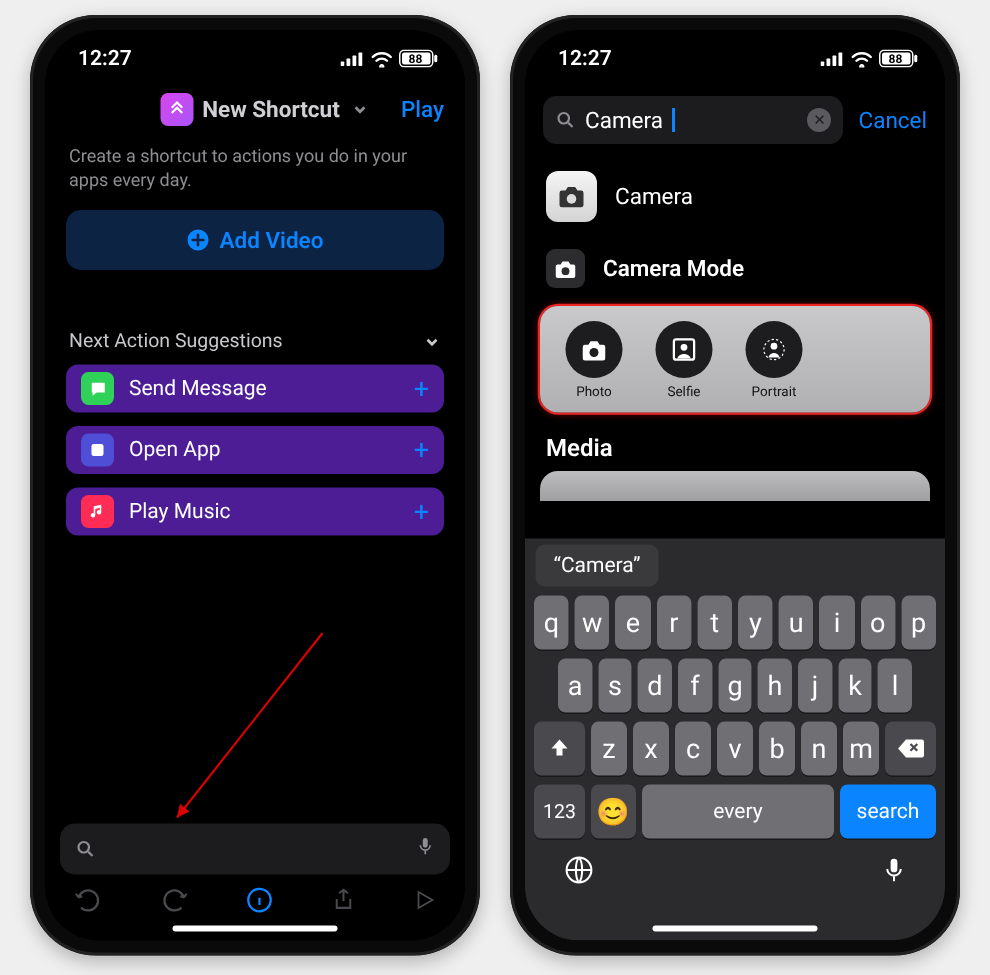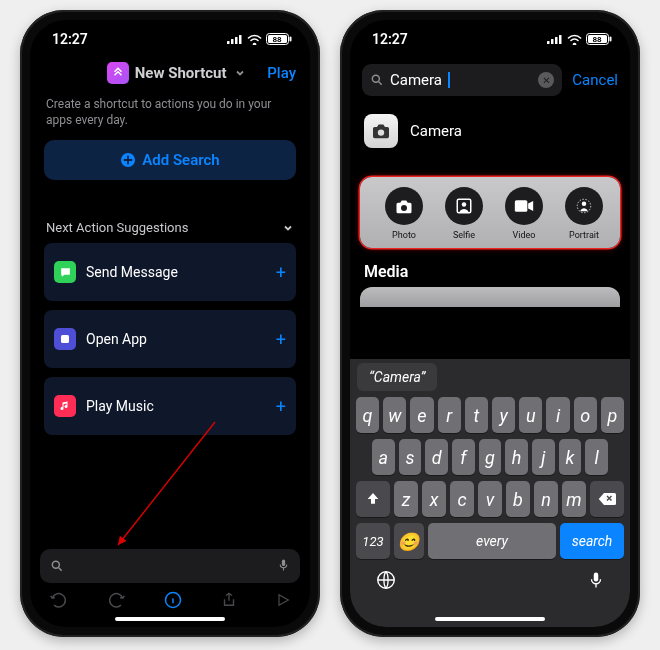--- a/index.html
+++ b/index.html
@@ -29,21 +29,21 @@
   
   .nav{display:flex;align-items:center;justify-content:space-between;padding:4px 14px 6px;}
   .nav-title{display:flex;align-items:center;gap:6px;font-size:15px;color:#d0d0d4;font-weight:bold;}
   .sc-icon{width:22px;height:22px;border-radius:5px;background:linear-gradient(135deg,#d946ef,#a855f7);display:flex;align-items:center;justify-content:center;}
   .sc-icon svg{width:14px;height:14px;}
   .chev{color:#8e8e93;margin-left:2px;}
   .subtitle{padding:6px 16px 12px;font-size:12px;color:var(--muted);line-height:1.35;}
   .add-action{margin:0 14px;background:#0d2344;border-radius:10px;height:40px;display:flex;align-items:center;justify-content:center;gap:6px;color:var(--blue);font-weight:600;font-size:15px;}
   .section-h{display:flex;align-items:center;justify-content:space-between;padding:0 16px;margin-top:40px;color:#c8c8cc;font-size:13px;}
   .suggestions{padding:8px 14px 0;}
-  .sugg{display:flex;align-items:center;gap:10px;background:#0f172a;border-radius:8px;padding:18px 10px;margin-bottom:9px;position:relative;}
+  .sugg{display:flex;align-items:center;gap:10px;background:#4c1d95;border-radius:8px;padding:5px 10px;margin-bottom:9px;position:relative;}
   .sugg .plus{position:absolute;right:10px;color:var(--blue);font-size:18px;font-weight:400;}
   .app-ic{width:22px;height:22px;border-radius:5px;display:flex;align-items:center;justify-content:center;font-size:13px;}
   .ic-msg{background:#30d158;}
   .ic-app{background:#4e4ed6;}
   .ic-music{background:#ff2d55;}
   .sugg-label{font-size:14px;}
   .searchbar{position:absolute;bottom:44px;left:10px;right:10px;background:var(--panel);border-radius:10px;height:34px;display:flex;align-items:center;padding:0 10px;color:var(--muted);gap:6px;font-size:14px;}
   .searchbar .mic{margin-left:auto;}
   .tabbar{position:absolute;bottom:10px;left:0;right:0;display:flex;justify-content:space-around;align-items:center;height:30px;color:#4a4a4e;}
   .tabbar .active{color:var(--blue);}
@@ -51,27 +51,27 @@
   
   .search-hdr{display:flex;align-items:center;gap:10px;padding:6px 12px 10px;}
   .search-field{flex:1;background:var(--panel);border-radius:9px;height:32px;display:flex;align-items:center;padding:0 8px;gap:6px;color:var(--text);font-size:15px;}
   .search-field .caret{border-right:2px solid var(--blue);height:16px;}
   .search-field .clear{margin-left:auto;width:16px;height:16px;border-radius:8px;background:#5a5a5e;display:flex;align-items:center;justify-content:center;font-size:10px;color:#1c1c1e;}
   .cancel{color:var(--blue);font-size:15px;}
   .result-row{display:flex;align-items:center;gap:12px;padding:8px 14px;}
   .cam-app{width:34px;height:34px;border-radius:8px;background:linear-gradient(#f5f5f5,#d4d4d4);display:flex;align-items:center;justify-content:center;}
   .sec-head{display:flex;align-items:center;gap:12px;padding:10px 14px 8px;font-weight:600;font-size:15px;}
   .sec-head .sq{width:26px;height:26px;border-radius:6px;background:#2c2c2e;display:flex;align-items:center;justify-content:center;}
-  .mode-grid{margin:21px 10px 0;background:linear-gradient(#c9c9cb,#b0b0b2);border-radius:12px;padding:10px 6px 8px;display:flex;justify-content:flex-end;position:relative;box-shadow:0 0 0 1.5px rgba(255,40,40,.9),0 0 6px rgba(255,0,0,.6);}
+  .mode-grid{margin:4px 10px 0;background:linear-gradient(#c9c9cb,#b0b0b2);border-radius:12px;padding:10px 6px 8px;display:flex;justify-content:flex-start;position:relative;box-shadow:0 0 0 1.5px rgba(255,40,40,.9),0 0 6px rgba(255,0,0,.6);}
   .mode{display:flex;flex-direction:column;align-items:center;gap:5px;color:#111;width:60px;}
   .mode .circ{width:38px;height:38px;border-radius:19px;background:#1d1d1f;display:flex;align-items:center;justify-content:center;color:#fff;}
   .mode .mlabel{font-size:9px;}
   .media-h{padding:14px 14px 6px;font-weight:600;font-size:16px;}
   .media-row{margin:0 10px;background:linear-gradient(#bdbdbf,#9f9fa2);border-radius:12px 12px 0 0;height:20px;display:flex;align-items:center;padding:0 12px;position:relative;}
-  .kb{position:absolute;bottom:0;left:0;right:0;background:var(--kb-bg);padding:4px 3px 32px;font-style:italic;}
+  .kb{position:absolute;bottom:0;left:0;right:0;background:var(--kb-bg);padding:4px 3px 32px;}
   .autocorrect{background:#3a3a3c;border-radius:6px;margin:0 4px 6px;padding:6px 12px;color:#fff;font-size:14px;display:inline-block;}
   .krow{display:flex;gap:4px;margin:0 3px 6px;justify-content:center;}
   .key{flex:1;height:36px;background:var(--key);border-radius:5px;display:flex;align-items:center;justify-content:center;color:#fff;font-size:18px;box-shadow:0 1px 0 rgba(0,0,0,.4);}
   .krow.r2{padding:0 16px;}
   .key.fn{background:var(--key-dark);flex:0 0 34px;}
   .key.space{flex:4;background:var(--key);font-size:14px;}
   .key.enter{flex:0 0 64px;background:var(--blue);font-size:14px;}
   .key.num{flex:0 0 34px;background:var(--key-dark);font-size:13px;}
   .key.emoji{flex:0 0 30px;background:var(--key-dark);}
   .kb-bottom{display:flex;justify-content:space-between;padding:4px 22px 0;color:#fff;}
@@ -124,21 +124,21 @@
       <span style="color:var(--blue);font-size:15px;font-weight:500;">Play</span>
     </div>
 
     <div class="subtitle">Create a shortcut to actions you do in your apps every day.</div>
 
     <div class="add-action">
       <svg width="16" height="16" viewBox="0 0 16 16">
             <circle cx="8" cy="8" r="7" fill="var(--blue)"></circle>
             <path d="M8 4.5 V11.5 M4.5 8 H11.5" stroke="#0d2344" stroke-width="1.8" stroke-linecap="round"></path>
           </svg>
-      <span>Add Search</span>
+      <span>Add Video</span>
     </div>
 
     <div class="section-h">
       <span>Next Action Suggestions</span>
       <svg width="12" height="12" viewBox="0 0 12 12" fill="none" stroke="#c8c8cc" stroke-width="1.8">
             <path d="M3 4.5 L6 7.5 L9 4.5"></path>
           </svg>
     </div>
 
     <div class="suggestions">
@@ -255,49 +255,49 @@
     <div class="result-row">
       <span class="cam-app">
         <svg width="20" height="16" viewBox="0 0 24 20" fill="#333">
               <path d="M4 5h3l2-3h6l2 3h3a2 2 0 0 1 2 2v10a2 2 0 0 1-2 2H4a2 2 0 0 1-2-2V7a2 2 0 0 1 2-2z"></path>
               <circle cx="12" cy="12" r="4" fill="#ddd"></circle>
             </svg>
       </span>
       <span style="font-size:15px;">Camera</span>
     </div>
 
+    <div class="sec-head">
+      <span class="sq">
+            <svg width="16" height="13" viewBox="0 0 24 20" fill="#fff">
+              <path d="M4 5h3l2-3h6l2 3h3a2 2 0 0 1 2 2v10a2 2 0 0 1-2 2H4a2 2 0 0 1-2-2V7a2 2 0 0 1 2-2z"></path>
+              <circle cx="12" cy="12" r="4" fill="#2c2c2e"></circle>
+            </svg>
+          </span>
+      <span>Camera Mode</span>
+    </div>
 
     <div class="mode-grid">
       <div class="mode">
         <span class="circ">
               <svg width="18" height="15" viewBox="0 0 24 20" fill="#fff">
                 <path d="M4 5h3l2-3h6l2 3h3a2 2 0 0 1 2 2v10a2 2 0 0 1-2 2H4a2 2 0 0 1-2-2V7a2 2 0 0 1 2-2z"></path>
                 <circle cx="12" cy="12" r="4" fill="#1d1d1f"></circle>
               </svg>
             </span>
         <span class="mlabel">Photo</span>
       </div>
       <div class="mode">
         <span class="circ">
               <svg width="18" height="18" viewBox="0 0 24 24" fill="#fff">
                 <rect x="3" y="3" width="18" height="18" rx="2" fill="none" stroke="#fff" stroke-width="2"></rect>
                 <circle cx="12" cy="10" r="3"></circle>
                 <path d="M6 20c1-3 4-4 6-4s5 1 6 4"></path>
               </svg>
             </span>
         <span class="mlabel">Selfie</span>
-      </div>
-      <div class="mode">
-        <span class="circ">
-              <svg width="20" height="14" viewBox="0 0 24 16" fill="#fff">
-                <rect x="1" y="1" width="15" height="14" rx="2"></rect>
-                <path d="M17 5l6-3v12l-6-3z"></path>
-              </svg>
-            </span>
-        <span class="mlabel">Video</span>
       </div>
       <div class="mode">
         <span class="circ">
               <svg width="18" height="18" viewBox="0 0 24 24" fill="#fff">
                 <circle cx="12" cy="12" r="9" fill="none" stroke="#fff" stroke-width="1" stroke-dasharray="2 2"></circle>
                 <circle cx="12" cy="9" r="3"></circle>
                 <path d="M7 19c1-3 3-4 5-4s4 1 5 4"></path>
               </svg>
             </span>
         <span class="mlabel">Portrait</span>

